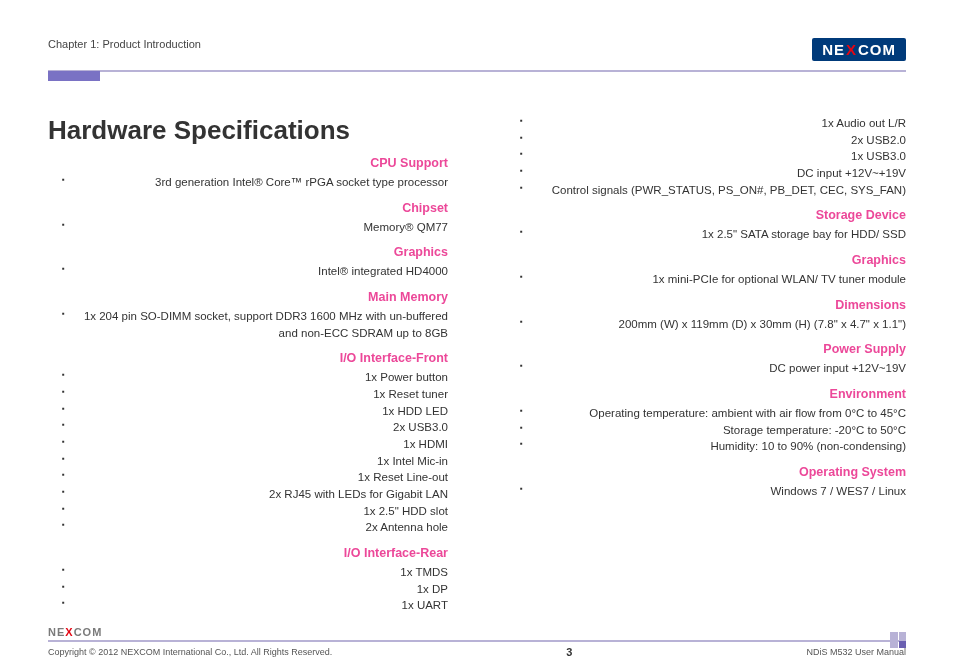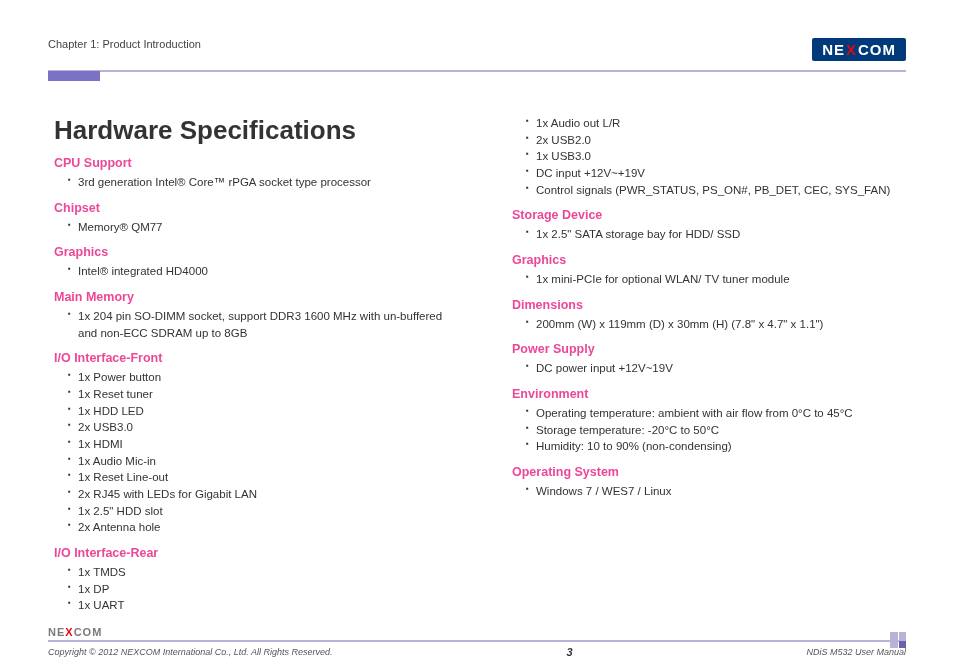--- a/index.html
+++ b/index.html
@@ -47,28 +47,28 @@
     height: 10px;
     background: #7a72c4;
     margin-top: -1px;
     margin-left: 0;
   }
   .content {
     display: flex;
     gap: 58px;
     margin-top: 34px;
   }
-  .col { flex: 1; margin-left: 6px; }
+  .col { flex: 1; }
   h1 {
     font-size: 26px;
     font-weight: 700;
     color: #333;
     margin-bottom: 10px;
   }
-  .section { margin-top: 10px; margin-bottom: 4px; }
+  .section { margin-top: 10px; margin-bottom: 4px; text-align: right; }
   .section h3 {
     font-size: 12.5px;
     font-weight: 700;
     color: #ec4899;
     margin-bottom: 4px;
   }
   .section ul {
     list-style: none;
     padding-left: 14px;
   }
@@ -116,21 +116,20 @@
   }
   .footer-squares span { background: #b8b2d6; }
   .footer-squares span:nth-child(4) { background: #6a5fb0; }
   .footer-row {
     display: flex;
     justify-content: space-between;
     font-size: 9px;
     color: #555;
     margin-top: 4px;
     align-items: center;
-    font-style: italic;
   }
   .footer-row .page-num { font-size: 11px; font-weight: 700; color: #333; }
 </style>
 </head>
 <body>
 
 <div class="page">
   <div class="top-row">
     <div class="chapter">Chapter 1: Product Introduction</div>
     <div class="logo-box">
@@ -171,21 +170,21 @@
             </ul>
           </div>
           <div class="section">
             <h3>I/O Interface-Front</h3>
             <ul>
               <li>1x Power button</li>
               <li>1x Reset tuner</li>
               <li>1x HDD LED</li>
               <li>2x USB3.0</li>
               <li>1x HDMI</li>
-              <li>1x Audio Mic-in</li>
+              <li>1x Intel Mic-in</li>
               <li>1x Reset Line-out</li>
               <li>2x RJ45 with LEDs for Gigabit LAN</li>
               <li>1x 2.5" HDD slot</li>
               <li>2x Antenna hole</li>
             </ul>
           </div>
           <div class="section">
             <h3>I/O Interface-Rear</h3>
             <ul>
               <li>1x TMDS</li>

